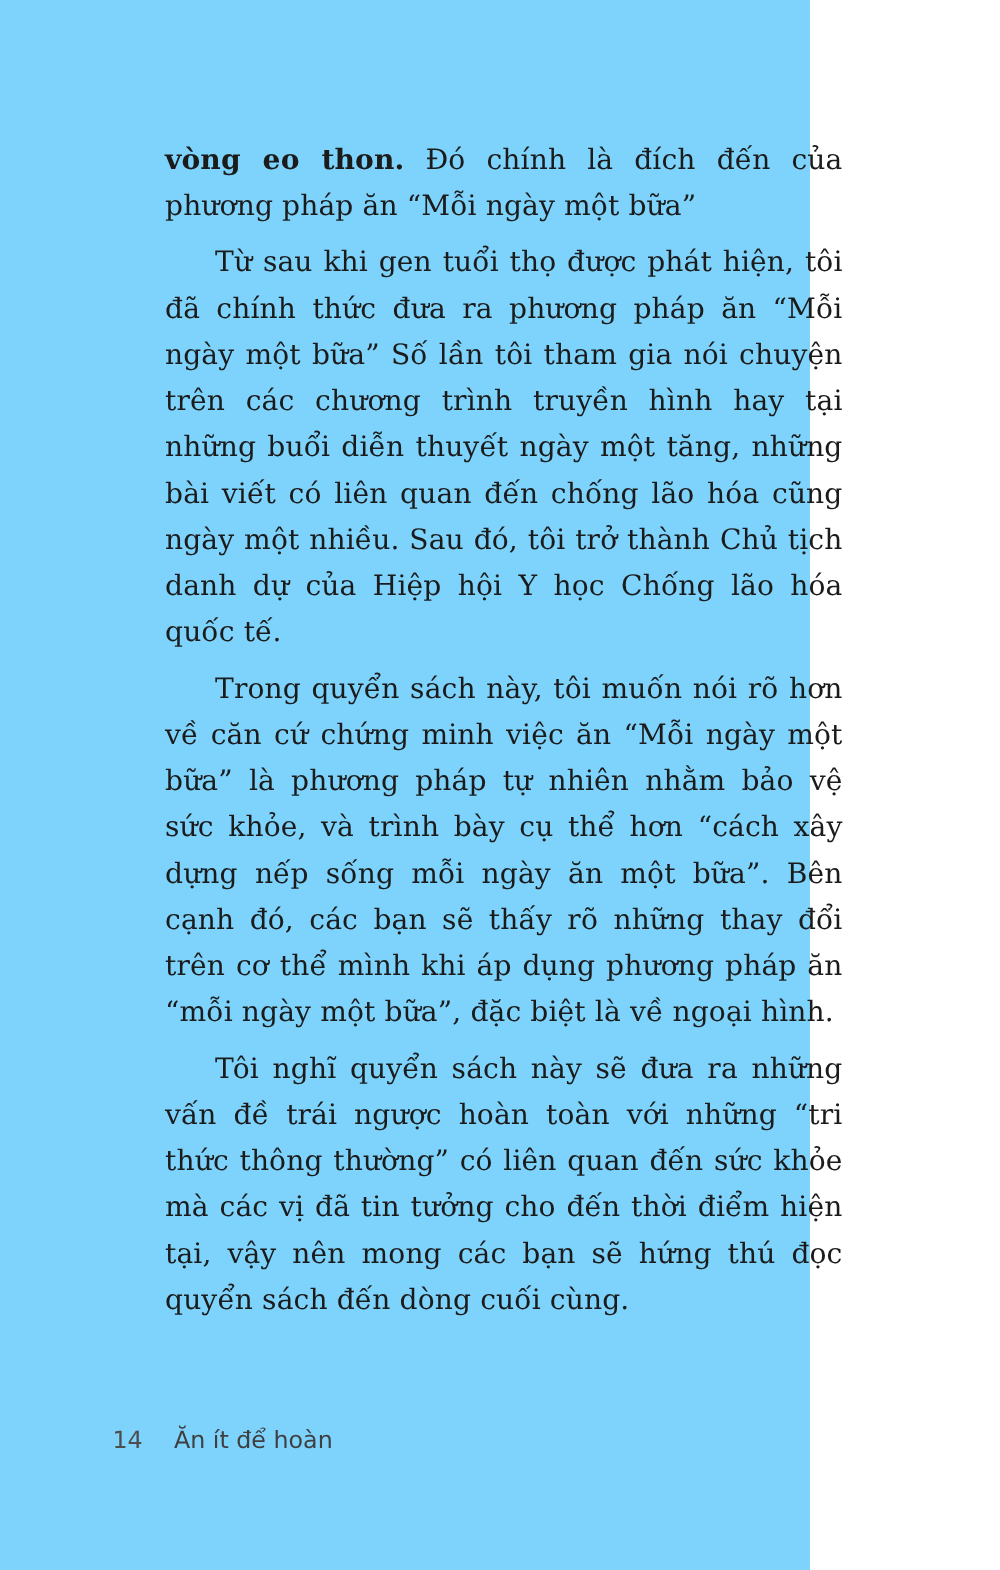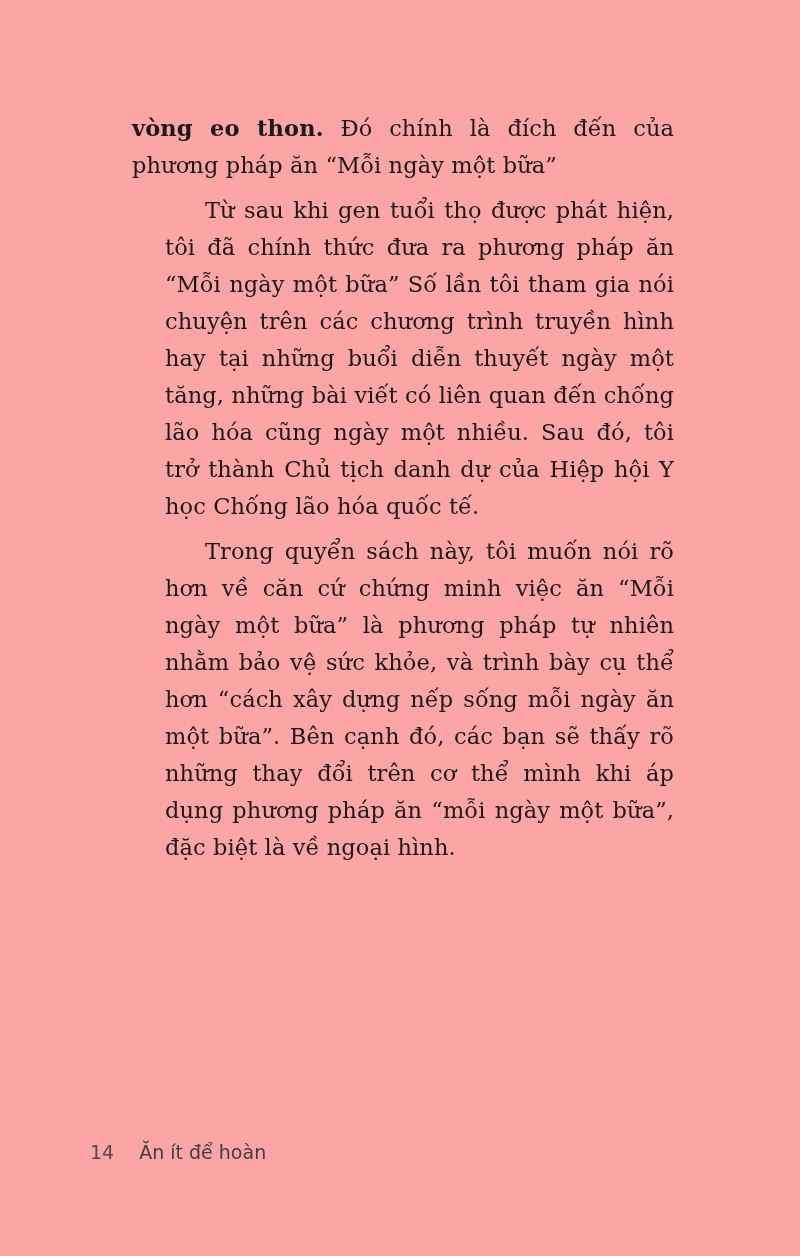--- a/index.html
+++ b/index.html
@@ -4,38 +4,38 @@
 <style>
   * { margin: 0; padding: 0; box-sizing: border-box; }
   html, body {
     width: 800px;
     height: 1256px;
     background: #ffffff;
     overflow: hidden;
   }
   .page {
     position: relative;
-    width: 800px;
+    width: 648px;
     height: 1256px;
-    background: #fca5a5;
+    background: #7dd3fc;
     font-family: "DejaVu Serif", "Liberation Serif", serif;
     color: #1b1b1b;
   }
   .content {
     position: absolute;
     left: 132px;
     top: 110px;
     width: 542px;
     text-align: justify;
     font-size: 22.5px;
     line-height: 37px;
     letter-spacing: 0.1px;
   }
   .para { margin-bottom: 8px; }
-  .para.indent { text-indent: 40px; margin-left: 33px; }
+  .para.indent { text-indent: 40px; }
   .para .lead { font-weight: bold; }
   .footer {
     position: absolute;
     left: 90px;
     top: 1141px;
     font-family: "DejaVu Sans", "Liberation Sans", sans-serif;
     font-size: 19px;
     color: #4d4d4d;
     display: flex;
     align-items: baseline;
@@ -50,20 +50,21 @@
 <div class="page">
 
   <div class="content">
     <p class="para"><span class="lead">vòng eo thon.</span><span> Đó chính là đích đến của phương pháp ăn “Mỗi ngày một bữa”</span></p>
 
     <p class="para indent">Từ sau khi gen tuổi thọ được phát hiện, tôi đã chính thức đưa ra phương pháp ăn “Mỗi ngày một bữa” Số lần tôi tham gia nói chuyện trên các chương trình truyền hình hay tại những buổi diễn thuyết ngày một tăng, những bài viết có liên quan đến chống lão hóa cũng ngày một nhiều. Sau đó, tôi trở thành Chủ tịch danh dự của Hiệp hội Y học Chống lão hóa quốc tế.</p>
 
 
     <p class="para indent">Trong quyển sách này, tôi muốn nói rõ hơn về căn cứ chứng minh việc ăn “Mỗi ngày một bữa” là phương pháp tự nhiên nhằm bảo vệ sức khỏe, và trình bày cụ thể hơn “cách xây dựng nếp sống mỗi ngày ăn một bữa”. Bên cạnh đó, các bạn sẽ thấy rõ những thay đổi trên cơ thể mình khi áp dụng phương pháp ăn “mỗi ngày một bữa”, đặc biệt là về ngoại hình.</p>
 
+    <p class="para indent">Tôi nghĩ quyển sách này sẽ đưa ra những vấn đề trái ngược hoàn toàn với những “tri thức thông thường” có liên quan đến sức khỏe mà các vị đã tin tưởng cho đến thời điểm hiện tại, vậy nên mong các bạn sẽ hứng thú đọc quyển sách đến dòng cuối cùng.</p>
   </div>
 
   <div class="footer">
     <span class="pagenum">14</span>
     <span class="booktitle">Ăn ít để hoàn</span>
   </div>
 
 </div>
 
 </body></html>

